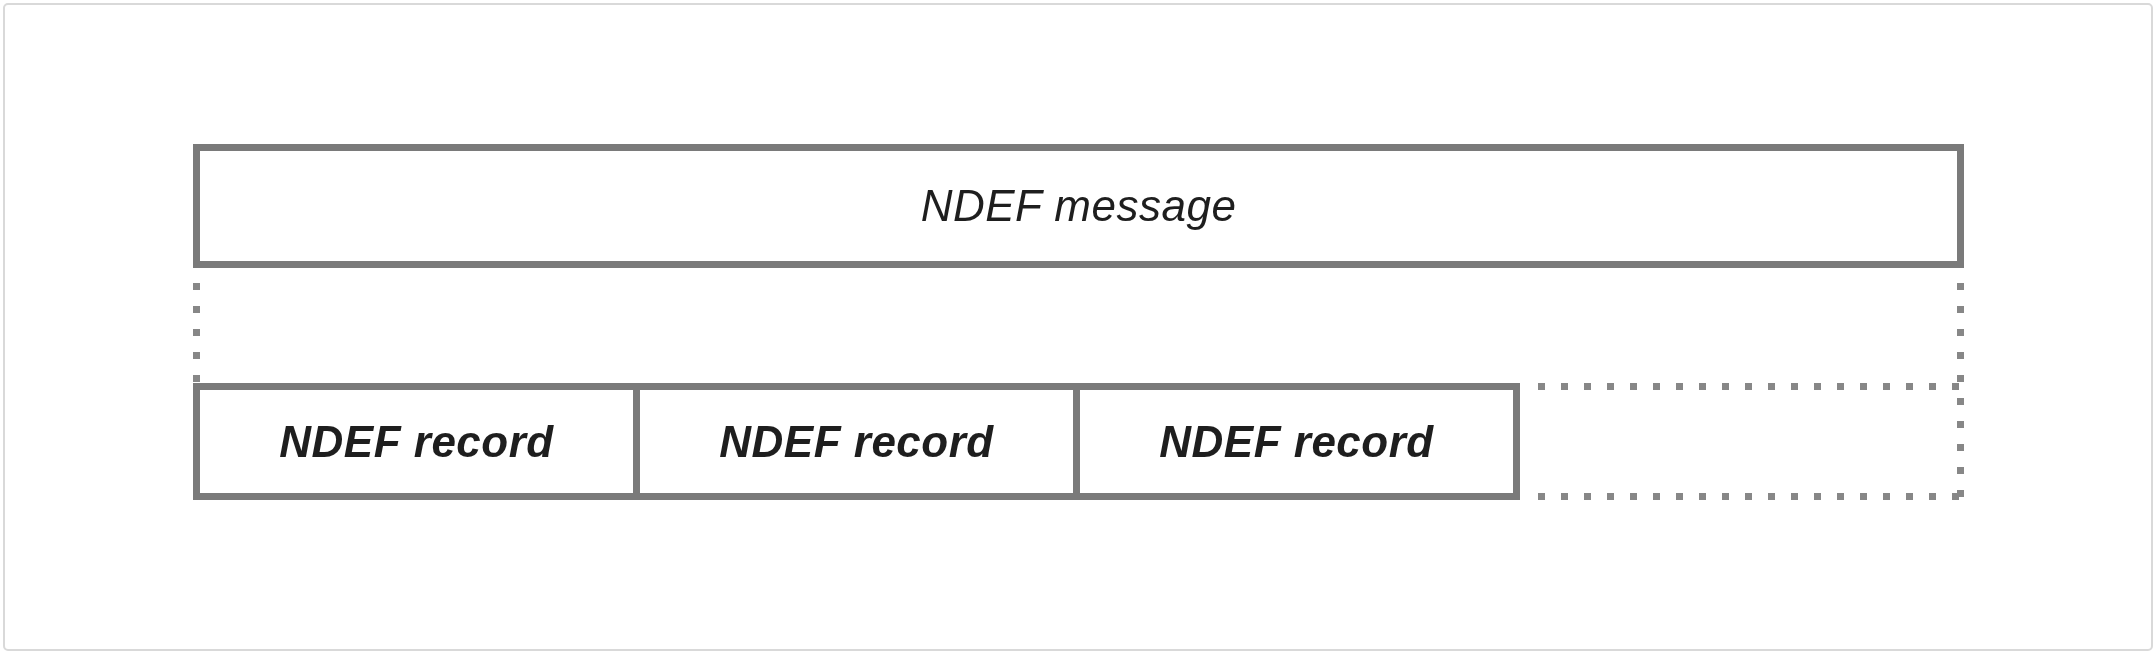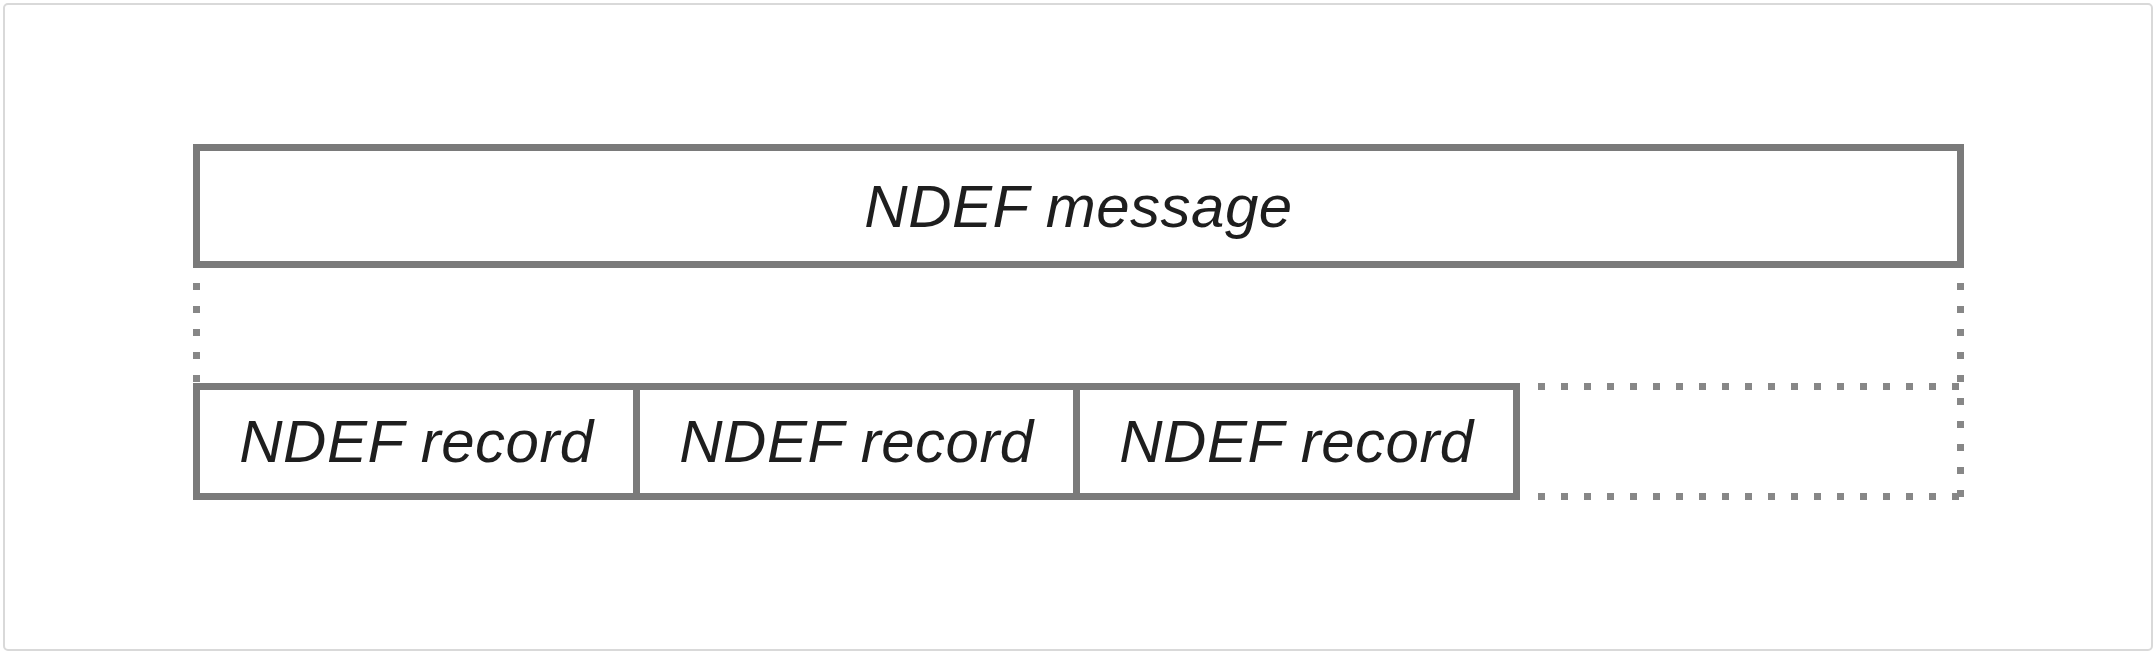--- a/index.html
+++ b/index.html
@@ -26,21 +26,21 @@
   .outer-frame {
     position: absolute;
     left: 3px; top: 3px;
     width: 2150px; height: 648px;
     border: 2px solid var(--frame);
     border-radius: 5px;
     pointer-events: none;
   }
   .label {
     font-style: italic;
-    font-size: 60px;
+    font-size: 44px;
     color: var(--text);
     letter-spacing: 0.5px;
     white-space: nowrap;
   }
   .message-box {
     position: absolute;
     left: 193px; top: 144px;
     width: 1771px; height: 124px;
     border: 7px solid var(--stroke);
     background: var(--background);
@@ -54,20 +54,21 @@
     width: 1327px; height: 117px;
     border: 7px solid var(--stroke);
     background: var(--background);
     display: flex;
   }
   .record-cell {
     flex: 1 1 0;
     display: flex;
     align-items: center;
     justify-content: center;
+    font-weight: bold;
   }
   .record-cell + .record-cell {
     border-left: 7px solid var(--stroke);
   }
   .dot-v {
     position: absolute;
     width: 7px;
     background-image: repeating-linear-gradient(to bottom, var(--dot) 0 7px, transparent 7px 23px);
   }
   .dot-h {

